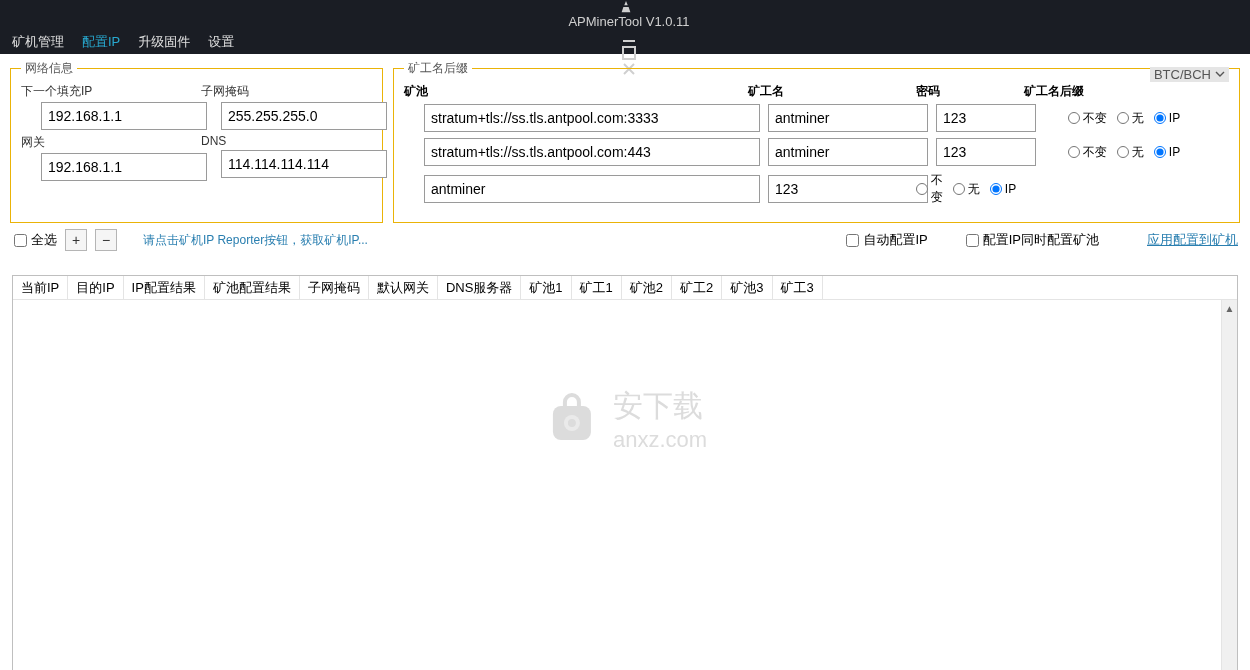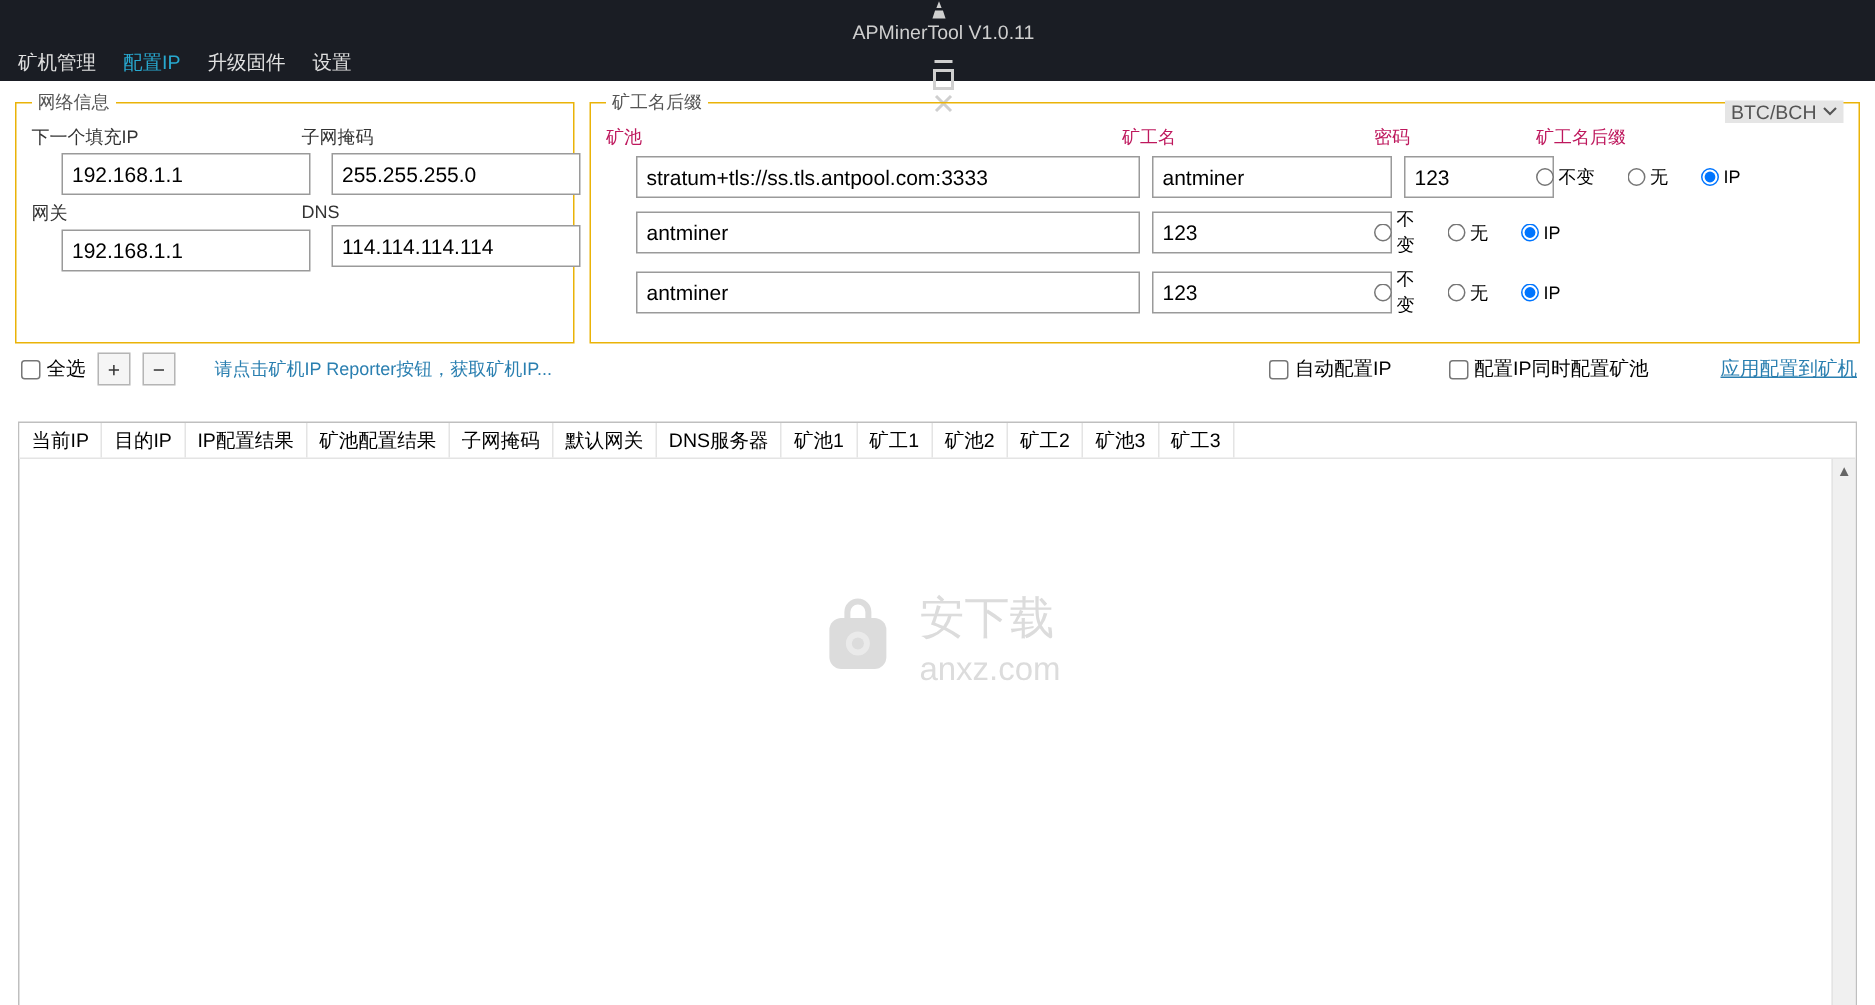--- a/index.html
+++ b/index.html
@@ -88,36 +88,37 @@
     font-family: inherit;
     outline: none;
     background:#fff;
     margin-left:20px;
   }
   .pool-header {
     display: grid;
     grid-template-columns: 336px 160px 100px 200px;
     gap: 8px;
     font-size: 12px;
-    font-weight: normal;
-    color: #be185d;
+    font-weight: bold;
+    color: #000000;
     margin-bottom: 4px;
   }
   .pool-row {
     display: grid;
     grid-template-columns: 336px 160px 100px 200px;
     gap: 8px;
     margin-bottom: 6px;
     align-items: center;
   }
   .radios {
     display: flex;
     align-items: center;
-    gap: 22px;
+    gap: 10px;
     font-size: 12px;
+    justify-content: center;
   }
   .radios label { display:flex; align-items:center; gap:3px; }
   .radios input[type="radio"] { width:12px; height:12px; }
 
   .coin-select {
     position: absolute;
     right: 10px;
     top: -10px;
     font-size: 13px;
     color: #555;
@@ -290,20 +291,21 @@
             <span>无</span>
           </label>
         <label>
             <input type="radio" name="s1" checked="" style="">
             <span>IP</span>
           </label>
       </div>
     </div>
 
     <div class="pool-row">
+      <input type="text" value="stratum+tls://ss.tls.antpool.com:443" style="">
       <input type="text" value="antminer" style="">
       <input type="text" value="123" style="">
       <div class="radios">
         <label>
             <input type="radio" name="s2" style="">
             <span>不变</span>
           </label>
         <label>
             <input type="radio" name="s2" style="">
             <span>无</span>

